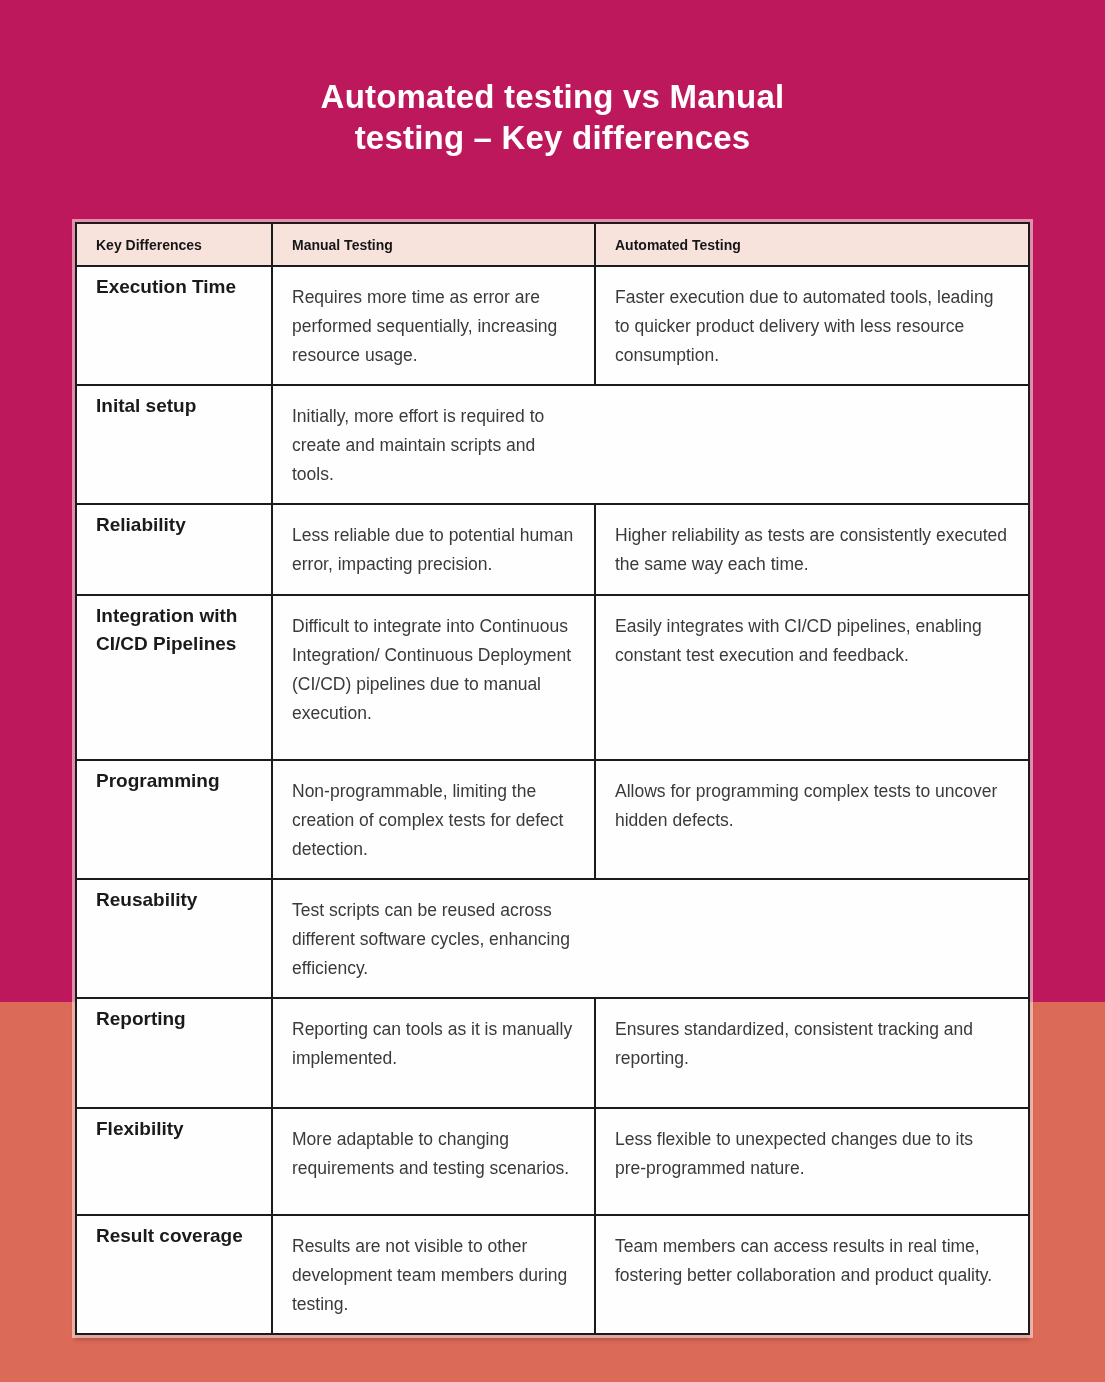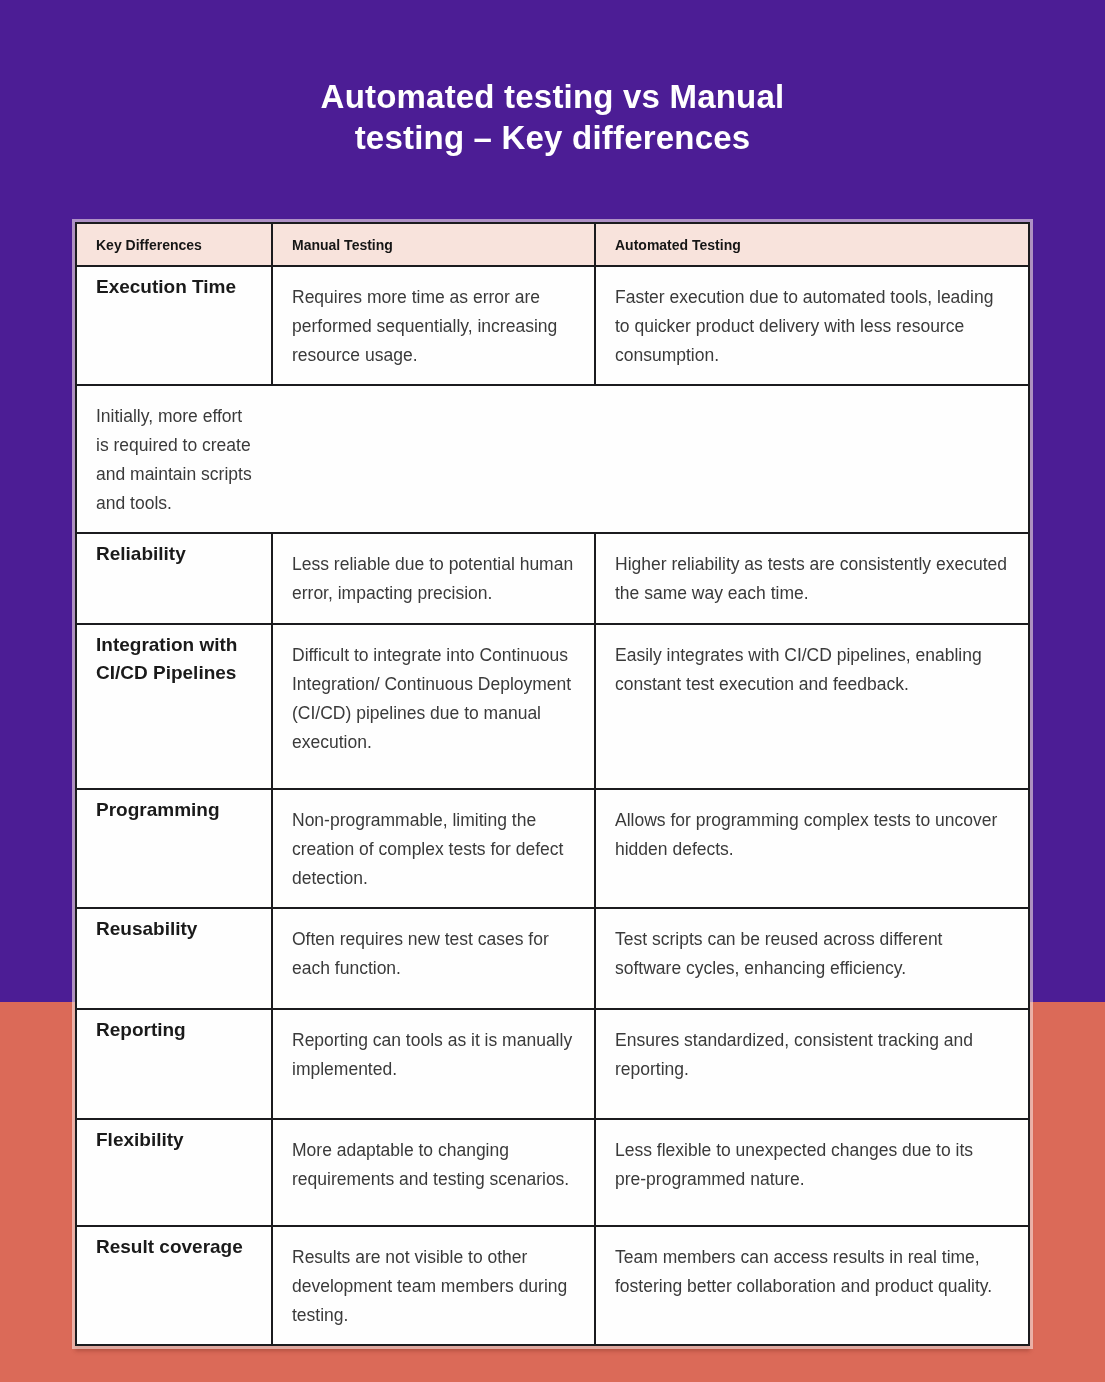--- a/index.html
+++ b/index.html
@@ -5,21 +5,21 @@
   * { margin: 0; padding: 0; box-sizing: border-box; }
   html, body {
     width: 1105px; height: 1382px;
     font-family: "Liberation Sans", sans-serif;
     background: #DB6A58;
     overflow: hidden;
   }
   .page {
     position: relative;
     width: 1105px; height: 1002px;
-    background: #4c1d95;
+    background: #be185d;
   }
   .title {
     position: absolute;
     top: 76px; left: 0; right: 0;
     text-align: center;
     color: #FFFFFF;
     font-size: 33px;
     font-weight: 700;
     line-height: 41px;
     letter-spacing: 0.2px;
@@ -100,20 +100,21 @@
       <div class="cell">Automated Testing</div>
     </div>
 
     <div class="trow r0">
       <div class="cell key-cell">Execution Time</div>
       <div class="cell body-cell">Requires more time as error are performed sequentially, increasing resource usage.</div>
       <div class="cell body-cell">Faster execution due to automated tools, leading to quicker product delivery with less resource consumption.</div>
     </div>
 
     <div class="trow r1">
+      <div class="cell key-cell">Inital setup</div>
       <div class="cell body-cell">Initially, more effort is required to create and maintain scripts and tools.</div>
     </div>
 
     <div class="trow r2">
       <div class="cell key-cell">Reliability</div>
       <div class="cell body-cell">Less reliable due to potential human error, impacting precision.</div>
       <div class="cell body-cell">Higher reliability as tests are consistently executed the same way each time.</div>
     </div>
 
     <div class="trow r3">
@@ -123,21 +124,20 @@
     </div>
 
     <div class="trow r4">
       <div class="cell key-cell">Programming</div>
       <div class="cell body-cell">Non-programmable, limiting the creation of complex tests for defect detection.</div>
       <div class="cell body-cell">Allows for programming complex tests to uncover hidden defects.</div>
     </div>
 
     <div class="trow r5">
       <div class="cell key-cell">Reusability</div>
-      <div class="cell body-cell">Often requires new test cases for each function.</div>
       <div class="cell body-cell">Test scripts can be reused across different software cycles, enhancing efficiency.</div>
     </div>
 
     <div class="trow r6">
       <div class="cell key-cell">Reporting</div>
       <div class="cell body-cell">Reporting can tools as it is manually implemented.</div>
       <div class="cell body-cell">Ensures standardized, consistent tracking and reporting.</div>
     </div>
 
     <div class="trow r7">

